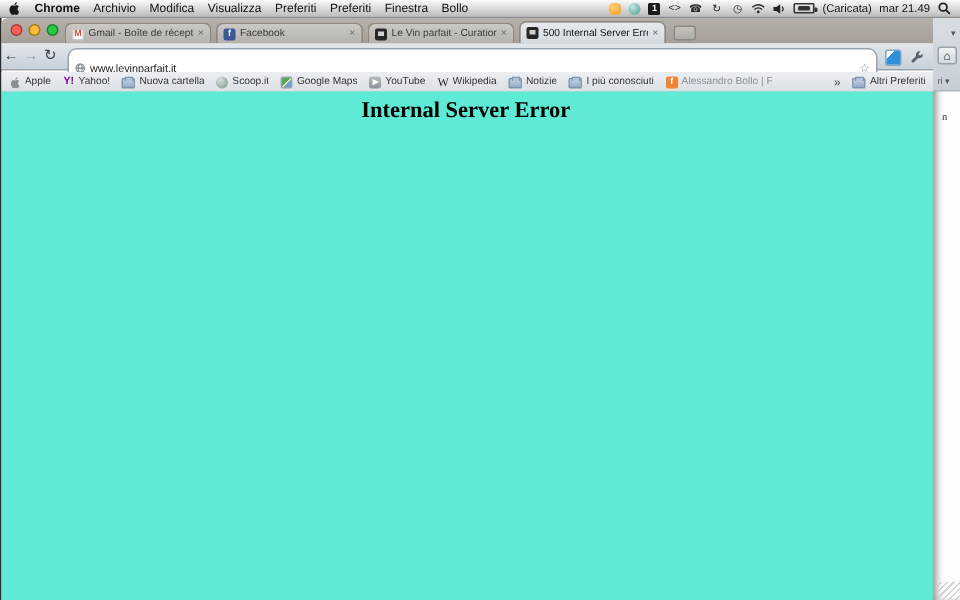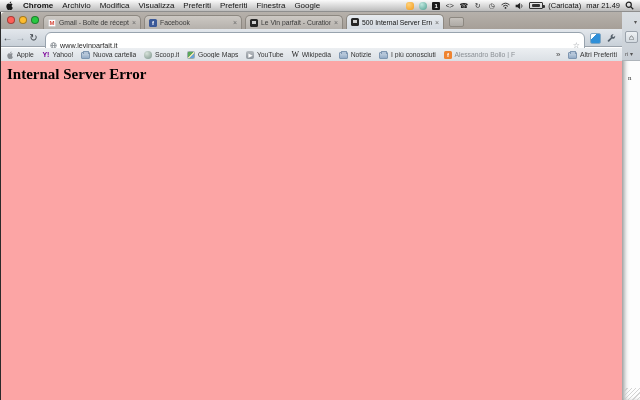--- a/index.html
+++ b/index.html
@@ -103,22 +103,22 @@
   .bm-gmaps { background:linear-gradient(135deg,#5aa75a 0 45%, #e8e2b0 45% 60%, #6aa1d8 60%); border:0.5px solid #9aa; }
   .bm-youtube { background:linear-gradient(#b7bcc1,#8d949b); color:#fff; border-radius:2px; }
   .bm-youtube span { font-size:5px; }
   .bm-wiki { color:#222; font-family:"Liberation Serif", serif; font-size:8px; }
   .bm-fb-orange { background:#ef8431; color:#fff; }
   .bm-label { overflow:hidden; }
   .bm-overflow { margin-left:auto; color:#444; font-size:8px; flex:0 0 auto; }
   .bm-dim { color:#8a8f94; }
   
   .content {
-    position:absolute; top:49px; left:0; right:0; bottom:0; background:#fca5a5;
-    padding:5px 8px 0 6px; font-family:"Liberation Serif", serif; color:#000;
+    position:absolute; top:49px; left:0; right:0; bottom:0; background:#5eead4;
+    padding:5px 8px 0 6px; font-family:"Liberation Serif", serif; color:#000;text-align:center;
   }
   .content h1 { font-size:15px; font-weight:bold; margin:0 0 13px; }
   .content p { font-size:7.5px; margin:0 0 10px; }
   
   .sliver {
     position:absolute; top:12px; left:622px; width:18px; height:388px;
     background:#fdfdfd; box-shadow:inset 4px 0 5px -2px rgba(0,0,0,.45);
   }
   .sliver .chrome-frag {
     position:absolute; top:0; left:0; right:0; height:49px;
@@ -152,21 +152,21 @@
           <path d="M11.6 9.7c0-2 1.6-3 1.7-3-1-1.4-2.4-1.6-2.9-1.6-1.2-.1-2.4.7-3 .7-.6 0-1.6-.7-2.6-.7C3.4 5.2 2 6.3 1.3 7.9c-1.4 2.4-.4 6 1 8 .7 1 1.5 2.1 2.5 2 1 0 1.4-.6 2.6-.6s1.6.6 2.6.6 1.8-1 2.4-2c.8-1.1 1.1-2.2 1.1-2.3 0 0-2-.8-2-2.9zM9.6 3.6c.5-.7.9-1.6.8-2.6-.8 0-1.8.6-2.3 1.2-.5.6-1 1.6-.8 2.5.9.1 1.8-.4 2.3-1.1z"></path>
         </svg>
     </span>
     <span class="app-name">Chrome</span>
     <span>Archivio</span>
     <span>Modifica</span>
     <span>Visualizza</span>
     <span>Preferiti</span>
     <span>Preferiti</span>
     <span>Finestra</span>
-    <span>Google</span>
+    <span>Bollo</span>
 
     <span class="menu-status">
       <span class="ic-orange"></span>
       <span class="ic-globe-teal"></span>
       <span class="ic-cal">1</span>
       <span class="mini-ic">&lt;&gt;</span>
       <span class="mini-ic">☎</span>
       <span class="mini-ic">↻</span>
       <span class="mini-ic">◷</span>
       <span class="mini-ic">

